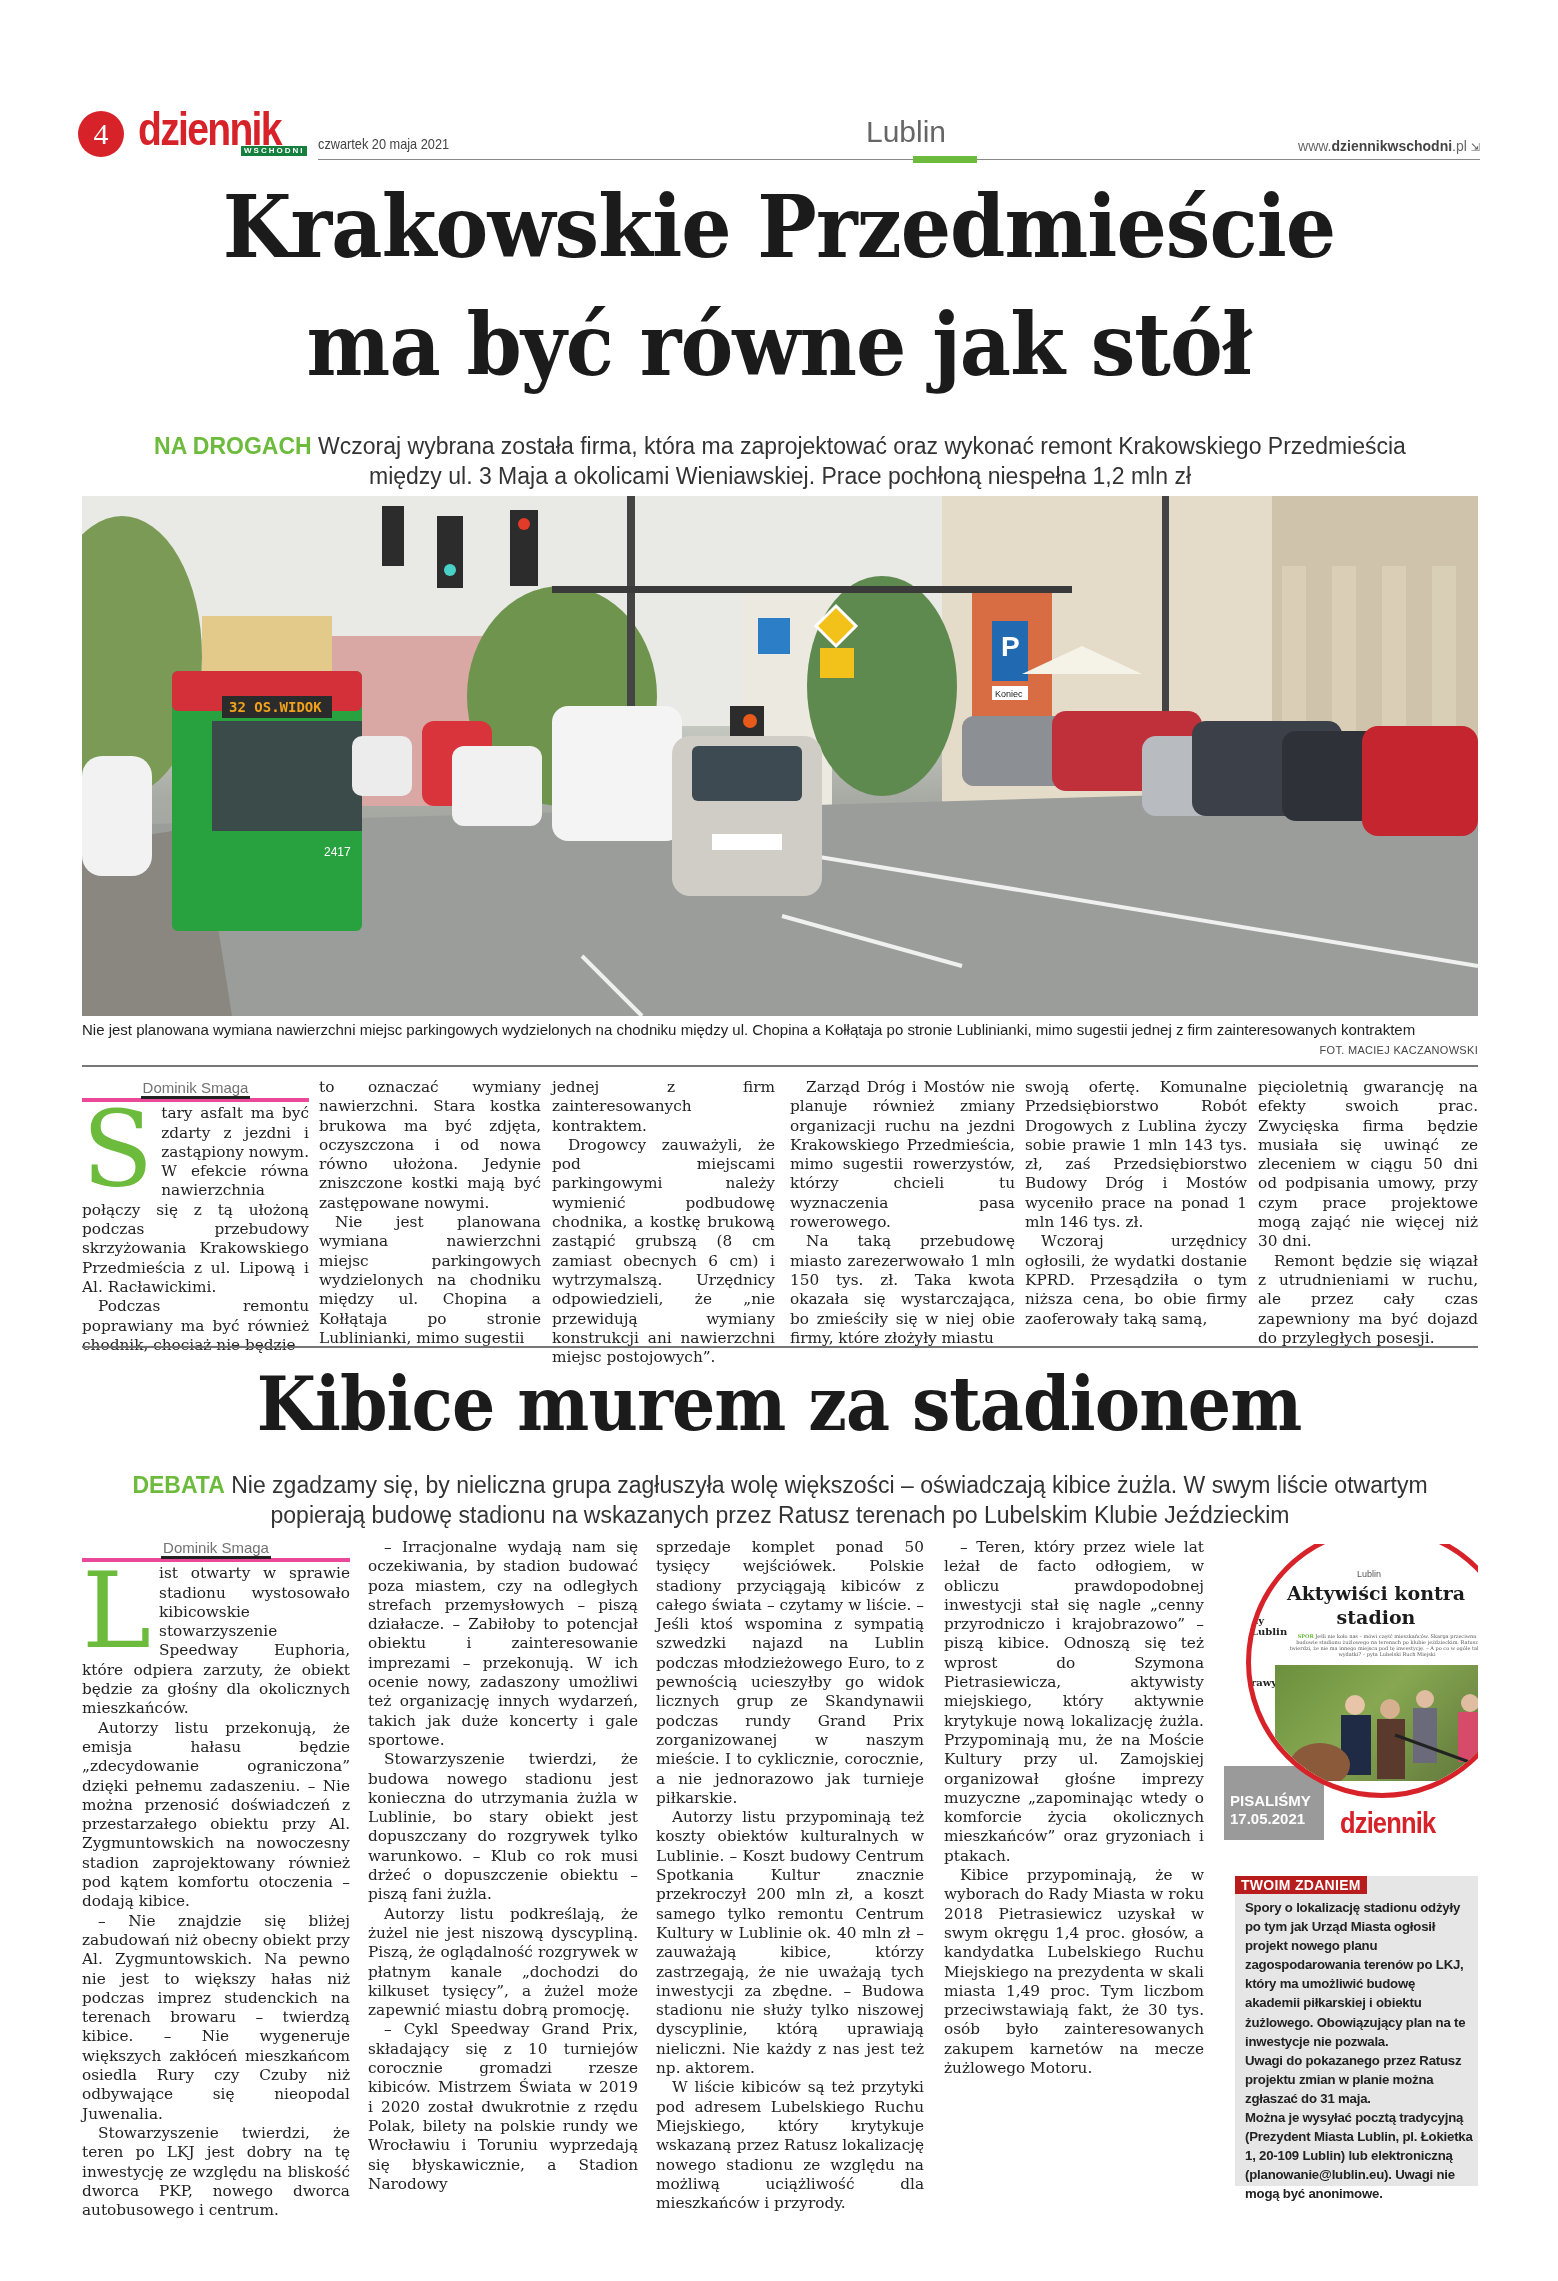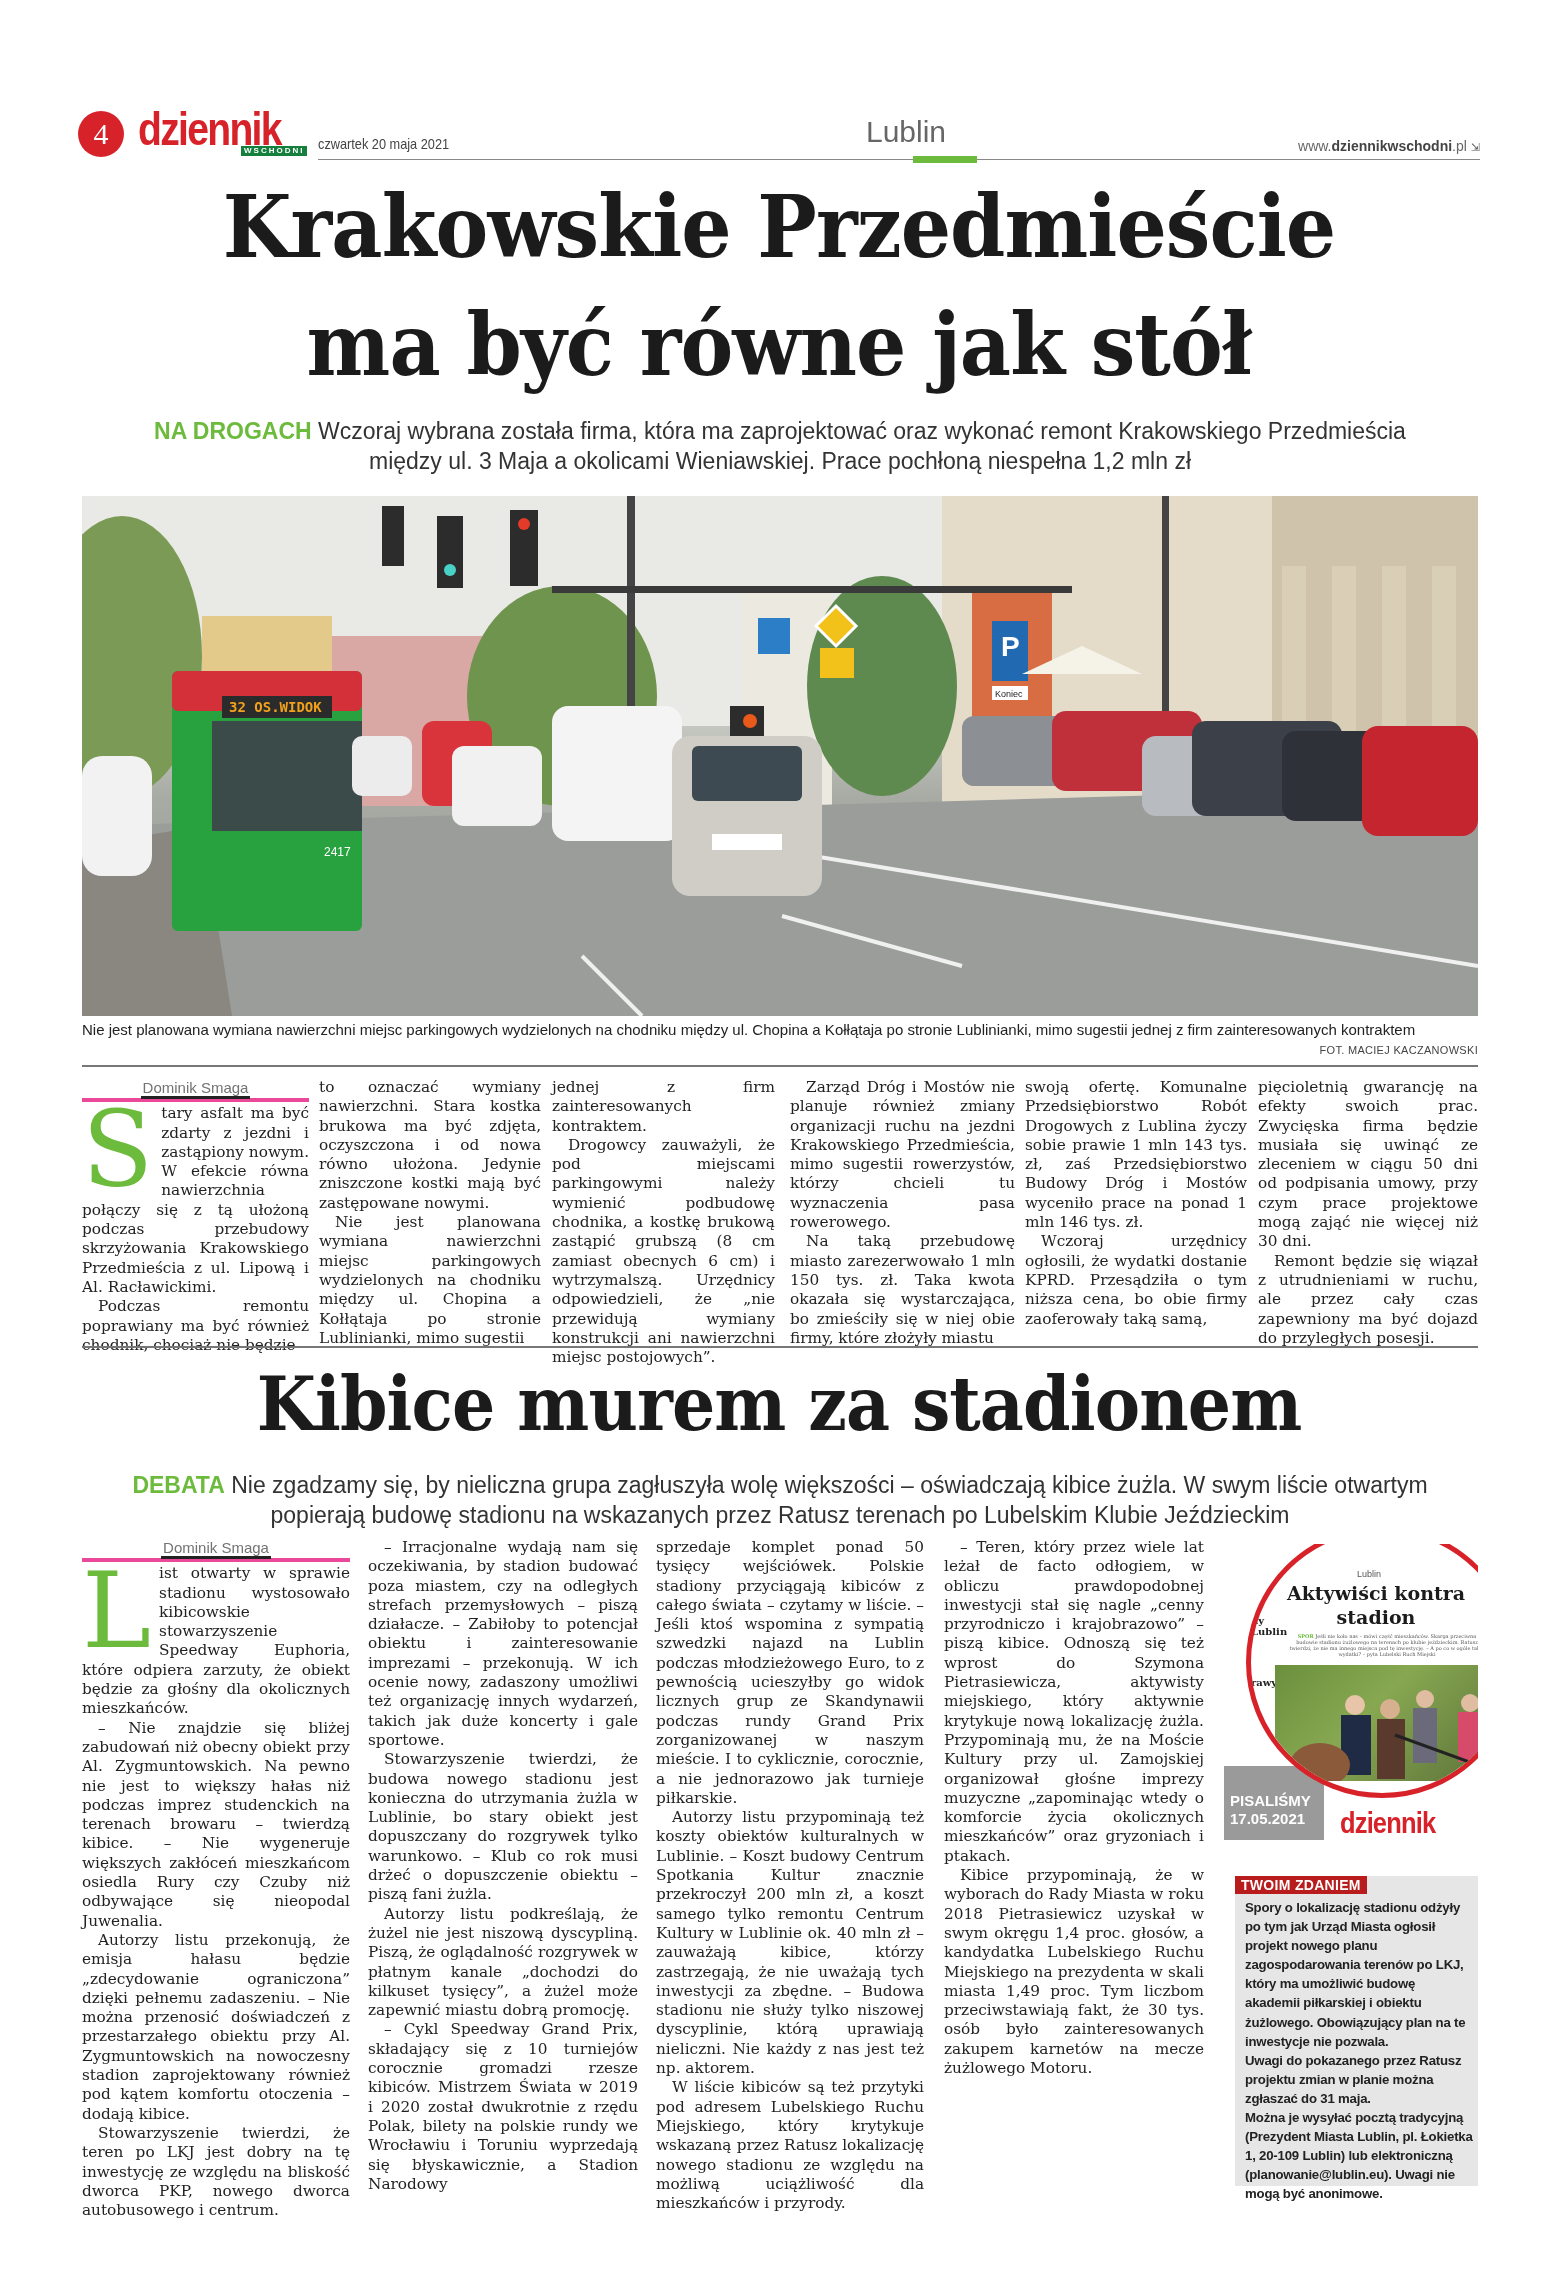--- a/index.html
+++ b/index.html
@@ -29,21 +29,21 @@
 
   
   .headline { position: absolute; left: 0; width: 1558px; text-align: center;
     font-family: "DejaVu Serif", serif; color: #1b1b1b; font-weight: bold; letter-spacing: -1px; }
   .h1a { top: 172px; font-size: 86px; line-height: 110px; transform: scaleX(0.92); }
   .h1b { top: 290px; font-size: 86px; line-height: 110px; transform: scaleX(0.92); }
 
   .lead { position: absolute; left: 90px; width: 1380px; text-align: center;
     font-family: "Liberation Sans", sans-serif; font-size: 23px; line-height: 30px; color: #333; }
   .lead .kicker { color: #6cbb3c; font-weight: bold; }
-  .lead1 { top: 416px; }
+  .lead1 { top: 431px; }
 
   
   .photo { position: absolute; left: 82px; top: 496px; width: 1396px; height: 520px; overflow: hidden;
     background: linear-gradient(#e6e7e4 0%, #d8d9d4 35%, #a8aba4 58%, #8f9490 100%); }
   .photo svg { position: absolute; left: 0; top: 0; }
   .caption { position: absolute; left: 82px; top: 1020px; width: 1396px; font-family: "Liberation Sans", sans-serif;
     font-size: 15px; line-height: 20px; color: #222; transform-origin: left; }
   .credit { position: absolute; right: 80px; top: 1044px; font-family: "Liberation Sans", sans-serif;
     font-size: 11px; color: #444; letter-spacing: 0.3px; }
   .rule { position: absolute; left: 82px; width: 1396px; height: 2px; background: #777; }
@@ -227,22 +227,22 @@
 <div class="headline h2">Kibice murem za stadionem</div>
 <div class="lead lead2">
   <span class="kicker">DEBATA</span><span> Nie zgadzamy się, by nieliczna grupa zagłuszyła wolę większości – oświadczają kibice żużla. W swym liście otwartym</span><br>
   <span>popierają budowę stadionu na wskazanych przez Ratusz terenach po Lubelskim Klubie Jeździeckim</span>
 </div>
 
 <div class="cols" style="left:82px; top:1538px; width:1140px; height:700px;">
   <div class="col" style="left:0; width:268px;">
     <div class="byline"><span>Dominik Smaga</span></div>
     <p class="noindent"><span class="dropcap" style="line-height:86px;">L</span><span>ist otwarty w sprawie stadionu wystosowało kibicowskie stowarzyszenie Speedway Euphoria, które odpiera zarzuty, że obiekt będzie za głośny dla okolicznych mieszkańców.</span></p>
+    <p>Autorzy listu przekonują, że emisja hałasu będzie „zdecydowanie ograniczona” dzięki pełnemu zadaszeniu. – Nie można przenosić doświadczeń z przestarzałego obiektu przy Al. Zygmuntowskich na nowoczesny stadion zaprojektowany również pod kątem komfortu otoczenia – dodają kibice.</p>
     <p>– Nie znajdzie się bliżej zabudowań niż obecny obiekt przy Al. Zygmuntowskich. Na pewno nie jest to większy hałas niż podczas imprez studenckich na terenach browaru – twierdzą kibice. – Nie wygeneruje większych zakłóceń mieszkańcom osiedla Rury czy Czuby niż odbywające się nieopodal Juwenalia.</p>
-    <p>Autorzy listu przekonują, że emisja hałasu będzie „zdecydowanie ograniczona” dzięki pełnemu zadaszeniu. – Nie można przenosić doświadczeń z przestarzałego obiektu przy Al. Zygmuntowskich na nowoczesny stadion zaprojektowany również pod kątem komfortu otoczenia – dodają kibice.</p>
     <p>Stowarzyszenie twierdzi, że teren po LKJ jest dobry na tę inwestycję ze względu na bliskość dworca PKP, nowego dworca autobusowego i centrum.</p>
   </div>
   <div class="col" style="left:286px; width:270px;">
     <p>– Irracjonalne wydają nam się oczekiwania, by stadion budować poza miastem, czy na odległych strefach przemysłowych – piszą działacze. – Zabiłoby to potencjał obiektu i zainteresowanie imprezami – przekonują. W ich ocenie nowy, zadaszony umożliwi też organizację innych wydarzeń, takich jak duże koncerty i gale sportowe.</p>
     <p>Stowarzyszenie twierdzi, że budowa nowego stadionu jest konieczna do utrzymania żużla w Lublinie, bo stary obiekt jest dopuszczany do rozgrywek tylko warunkowo. – Klub co rok musi drżeć o dopuszczenie obiektu – piszą fani żużla.</p>
     <p>Autorzy listu podkreślają, że żużel nie jest niszową dyscypliną. Piszą, że oglądalność rozgrywek w płatnym kanale „dochodzi do kilkuset tysięcy”, a żużel może zapewnić miastu dobrą promocję.</p>
     <p>– Cykl Speedway Grand Prix, składający się z 10 turniejów corocznie gromadzi rzesze kibiców. Mistrzem Świata w 2019 i 2020 został dwukrotnie z rzędu Polak, bilety na polskie rundy we Wrocławiu i Toruniu wyprzedają się błyskawicznie, a Stadion Narodowy</p>
   </div>
   <div class="col" style="left:574px; width:268px;">
     <p class="noindent">sprzedaje komplet ponad 50 tysięcy wejściówek. Polskie stadiony przyciągają kibiców z całego świata – czytamy w liście. – Jeśli ktoś wspomina z sympatią szwedzki najazd na Lublin podczas młodzieżowego Euro, to z pewnością ucieszyłby go widok licznych grup ze Skandynawii podczas rundy Grand Prix zorganizowanej w naszym mieście. I to cyklicznie, corocznie, a nie jednorazowo jak turnieje piłkarskie.</p>

